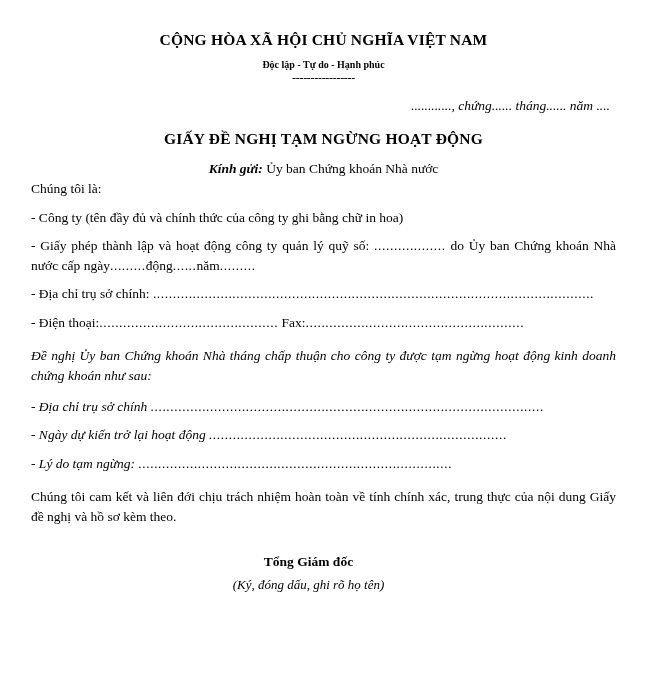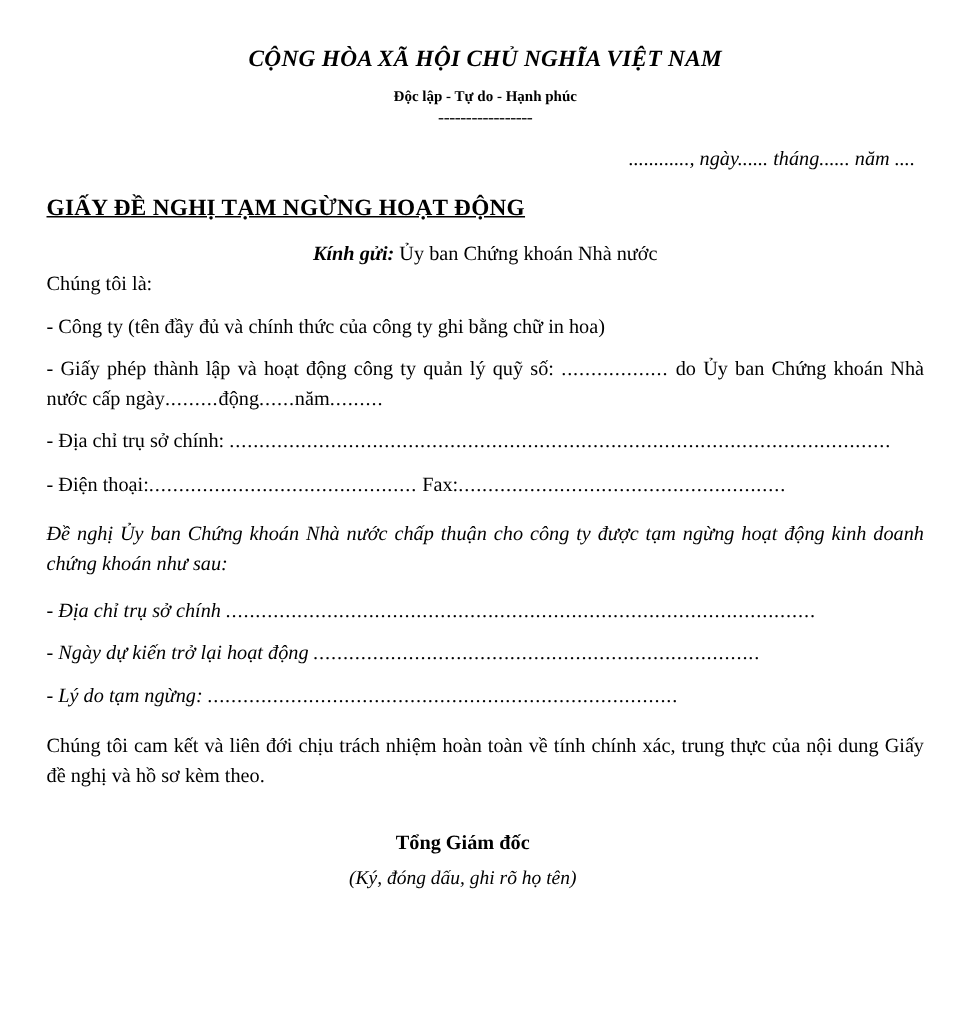--- a/index.html
+++ b/index.html
@@ -23,21 +23,20 @@
   }
 
   
   .hdr-nation {
     text-align: center;
     font-weight: bold;
     font-size: 15.5px;
     letter-spacing: .2px;
     margin-top: 31px;
     line-height: 1.1;
-    font-style: italic;
   }
   .hdr-motto {
     text-align: center;
     font-weight: bold;
     font-size: 10px;
     margin-top: 11px;
     line-height: 1.1;
   }
   .hdr-rule {
     text-align: center;
@@ -47,25 +46,25 @@
     letter-spacing: -0.3px;
   }
   .date-line {
     text-align: right;
     font-style: italic;
     font-size: 13.5px;
     margin-top: 14px;
     padding-right: 6px;
   }
   .doc-title {
+    text-align: center;
     font-weight: bold;
     font-size: 15.5px;
     margin-top: 16px;
     letter-spacing: .2px;
-    text-decoration: underline;
   }
   .recipient {
     text-align: center;
     font-size: 13.5px;
     margin-top: 13px;
   }
   .recipient .lbl {
     font-weight: bold;
     font-style: italic;
   }
@@ -128,21 +127,21 @@
 <body>
 
 <div class="page">
 
   <div class="hdr-nation">CỘNG HÒA XÃ HỘI CHỦ NGHĨA VIỆT NAM</div>
 
   <div class="hdr-motto">Độc lập - Tự do - Hạnh phúc</div>
 
   <div class="hdr-rule">-----------------</div>
 
-  <div class="date-line">............, ngày...... tháng...... năm ....</div>
+  <div class="date-line">............, chứng...... tháng...... năm ....</div>
 
   <div class="doc-title">GIẤY ĐỀ NGHỊ TẠM NGỪNG HOẠT ĐỘNG</div>
 
   <div class="recipient">
     <span class="lbl">Kính gửi:</span><span> Ủy ban Chứng khoán Nhà nước</span>
   </div>
 
   <div class="body-block">
 
     <p class="line lead">Chúng tôi là:</p>
@@ -154,21 +153,21 @@
     </p>
 
     <p class="line">
       <span>- Địa chỉ trụ sở chính: </span><span class="dots">...............................................................................................................</span>
     </p>
 
     <p class="line">
       <span>- Điện thoại:</span><span class="dots">.............................................</span><span> Fax:</span><span class="dots">.......................................................</span>
     </p>
 
-    <p class="line it" style="margin-top:14px;margin-bottom:11px;">Đề nghị Ủy ban Chứng khoán Nhà nước chấp thuận cho công ty được tạm ngừng hoạt động kinh doanh chứng khoán như sau:</p>
+    <p class="line it" style="margin-top:14px;margin-bottom:11px;">Đề nghị Ủy ban Chứng khoán Nhà tháng chấp thuận cho công ty được tạm ngừng hoạt động kinh doanh chứng khoán như sau:</p>
 
 
     <p class="line it">
       <span>- Địa chỉ trụ sở chính </span><span class="dots">...................................................................................................</span>
     </p>
 
 
     <p class="line it">
       <span>- Ngày dự kiến trở lại hoạt động </span><span class="dots">...........................................................................</span>
     </p>

